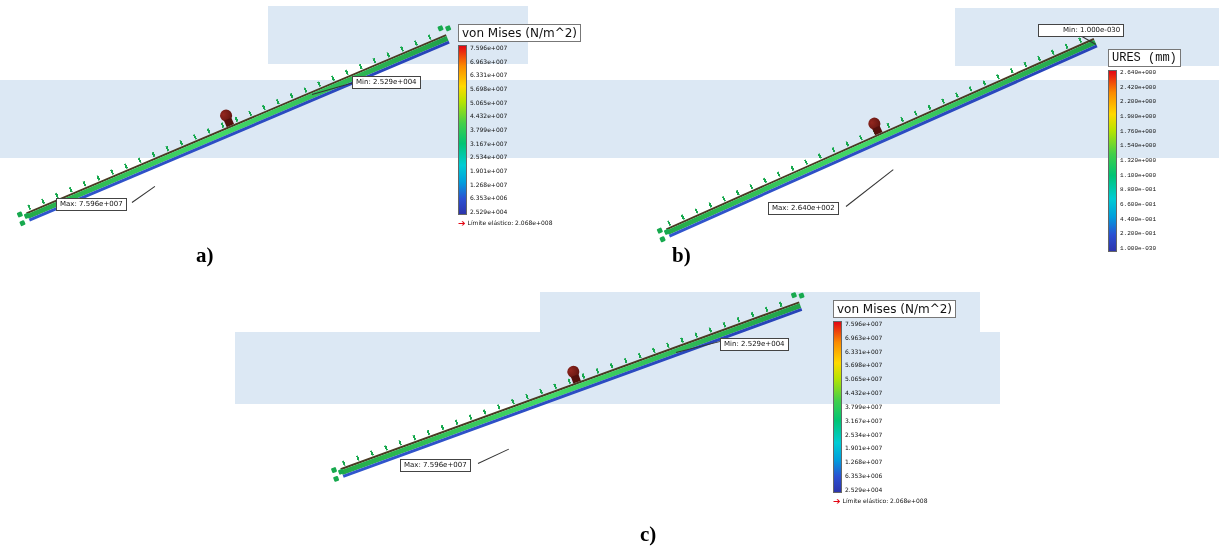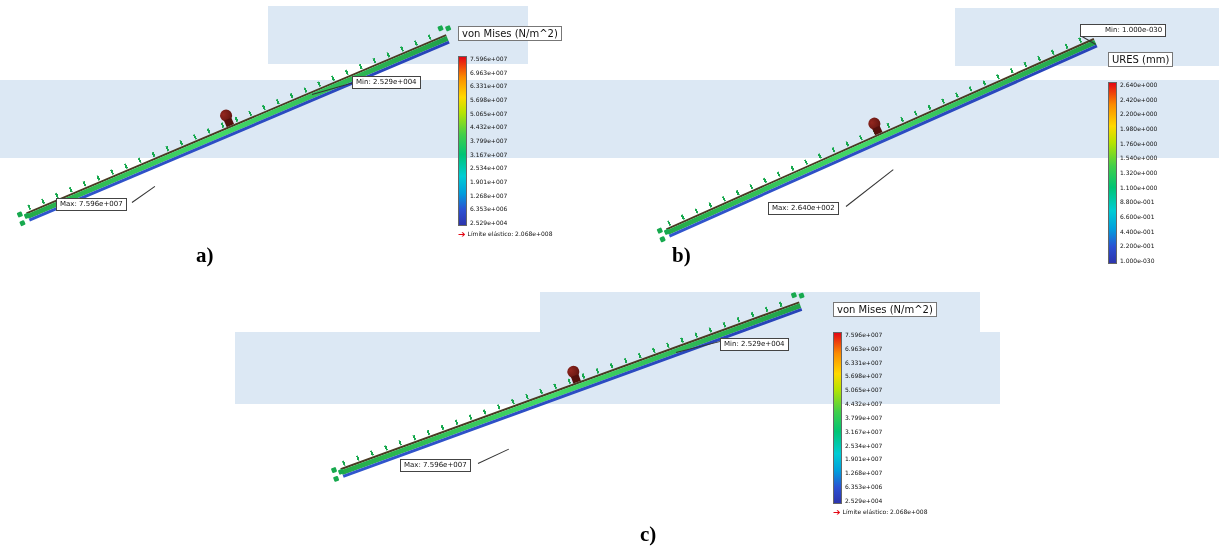--- a/index.html
+++ b/index.html
@@ -25,21 +25,21 @@
   .load-base { width:8px; height:7px; margin:-2px auto 0; background:#54100c; }
 
   
   .callout { position:absolute; background:#fff; border:1px solid #444; padding:1px 3px;
     font-size:7px; line-height:1.25; white-space:nowrap; z-index:5; }
   .leader { position:absolute; height:1px; background:#333; transform-origin:0 50%; z-index:4; }
 
   
   .legend { position:absolute; z-index:6; }
   .legend-title { display:inline-block; background:#fff; border:1px solid #777;
-    font-size:10px; padding:1px 3px; margin-bottom:15px; white-space:nowrap; }
+    font-size:12px; padding:1px 3px; margin-bottom:3px; white-space:nowrap; }
   .legend-body { display:flex; align-items:stretch; }
   .legend-bar { width:9px; border:1px solid #666;
     background:linear-gradient(180deg,#e30613 0%,#fb8b00 12%,#ffd900 24%,#b8e400 33%,
       #43cf49 46%,#00c474 58%,#00ccd4 71%,#009fdd 81%,#2b50d2 91%,#2d35ac 100%); }
   .legend-labels { display:flex; flex-direction:column; justify-content:space-between;
     margin-left:3px; font-size:6px; line-height:6px; color:#111; }
   .legend-footer { display:flex; align-items:center; gap:2px; margin-top:4px; font-size:6px; white-space:nowrap; }
   .yield-arrow { color:#e30613; font-size:9px; line-height:6px; }
 
   .caption { position:absolute; font-family:"Liberation Serif", serif; font-weight:bold; font-size:21px; color:#000; }
@@ -107,23 +107,23 @@
     <div class="cluster start"></div>
     <div class="cluster end"></div>
     <div class="load" style="left:48%;">
       <div class="wheel"></div>
       <div class="load-base"></div>
     </div>
   </div>
   <div class="leader" style="left:846px; top:206px; width:60px; transform:rotate(-38deg);"></div>
   <div class="callout" style="left:768px; top:202px;">Max: 2.640e+002</div>
   <div class="leader" style="left:1082px; top:36px; width:16px; transform:rotate(30deg);"></div>
-  <div class="callout" style="left:1080px; top:24px;padding-left:24px;">Min: 1.000e-030</div>
+  <div class="callout" style="left:1038px; top:24px;padding-left:24px;">Min: 1.000e-030</div>
 
-  <div class="legend" style="left:1108px; top:48px;">
+  <div class="legend" style="left:1108px; top:48px;font-family:Liberation Mono, monospace;">
     <div class="legend-title">URES (mm)</div>
     <div class="legend-body" style="height:182px;">
       <div class="legend-bar"></div>
       <div class="legend-labels">
           <div>2.640e+000</div>
           <div>2.420e+000</div>
           <div>2.200e+000</div>
           <div>1.980e+000</div>
           <div>1.760e+000</div>
           <div>1.540e+000</div>

